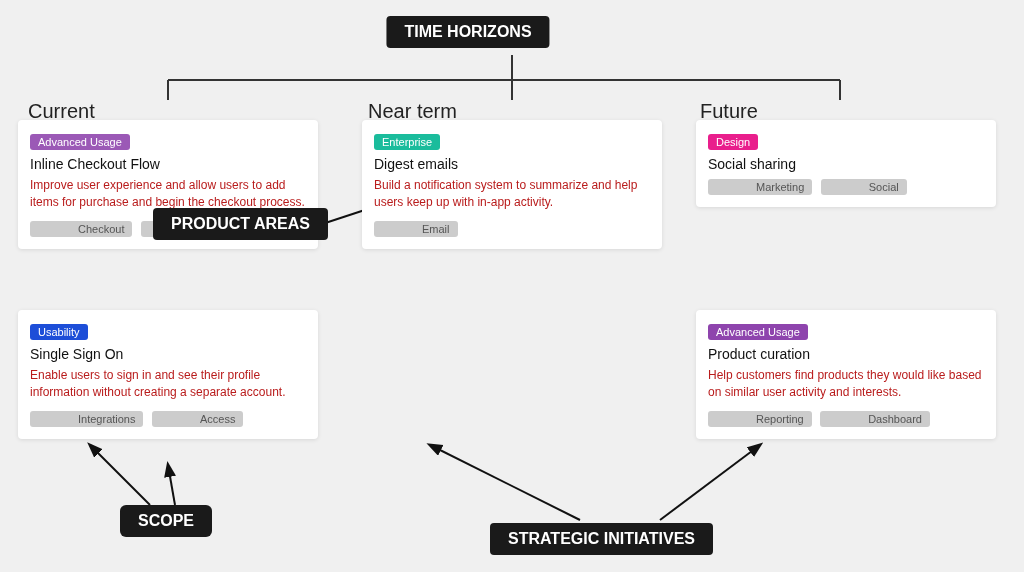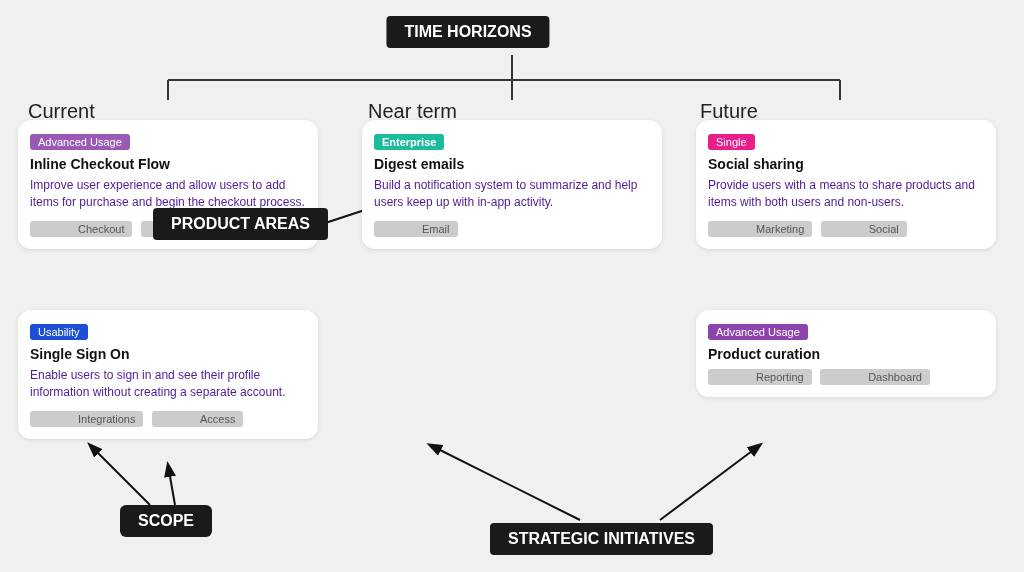--- a/index.html
+++ b/index.html
@@ -53,57 +53,57 @@
       color: #222;
     }
     .col-header-current { left: 28px; }
     .col-header-near { left: 368px; }
     .col-header-future { left: 700px; }
 
     
     .card {
       position: absolute;
       background: #fff;
-      border-radius: 13px;
+      border-radius: 4px;
       padding: 12px;
       box-shadow: 0 1px 4px rgba(0,0,0,0.1);
       width: 300px;
     }
 
     .card-title {
       font-size: 14px;
-      font-weight: 700;
+      font-weight: 400;
       color: #111;
       margin-bottom: 5px;
       margin-top: 6px;
     }
     .card-desc {
       font-size: 12px;
-      color: #4c1d95;
+      color: #b91c1c;
       line-height: 1.4;
       margin-bottom: 8px;
     }
     .tag {
       display: inline-block;
       border-radius: 3px;
       padding: 2px 8px;
       font-size: 11px;
       color: #fff;
       font-weight: 500;
       margin-right: 4px;
       margin-top: 2px;
     }
     .tag-gray {
       background: #ccc;
       color: #555;
       padding-left: 48px;
     }
     .tag-purple { background: #9b59b6; }
     .tag-orange { background: #1d4ed8; }
-    .tag-teal { background: #1abc9c; font-weight: bold; }
+    .tag-teal { background: #1abc9c; }
     .tag-green { background: #27ae60; }
     .tag-pink { background: #e91e8c; }
     .tag-purple2 { background: #8e44ad; }
 
     
     .annotation-label {
       position: absolute;
       background: #1a1a1a;
       color: #fff;
       font-weight: 700;
@@ -168,30 +168,30 @@
 
   <div class="card" style="left:362px; top:120px;">
     <span class="tag tag-teal">Enterprise</span>
     <div class="card-title">Digest emails</div>
     <div class="card-desc">Build a notification system to summarize and help users keep up with in-app activity.</div>
     <span class="tag tag-gray">Email</span>
   </div>
 
 
   <div class="card" style="left:696px; top:120px;">
-    <span class="tag tag-pink">Single</span>
+    <span class="tag tag-pink">Design</span>
     <div class="card-title">Social sharing</div>
-    <div class="card-desc">Provide users with a means to share products and items with both users and non-users.</div>
     <span class="tag tag-gray">Marketing</span>
     <span class="tag tag-gray">Social</span>
   </div>
 
   <div class="card" style="left:696px; top:310px;">
     <span class="tag tag-purple2">Advanced Usage</span>
     <div class="card-title">Product curation</div>
+    <div class="card-desc">Help customers find products they would like based on similar user activity and interests.</div>
     <span class="tag tag-gray">Reporting</span>
     <span class="tag tag-gray">Dashboard</span>
   </div>
 
   <div class="annotation-label" style="top:208px; left:153px;">PRODUCT AREAS</div>
 
   <div class="annotation-label" style="top:505px; left:120px;border-radius:6px;">SCOPE</div>
 
   <div class="annotation-label" style="top:523px; left:490px;">STRATEGIC INITIATIVES</div>
 

